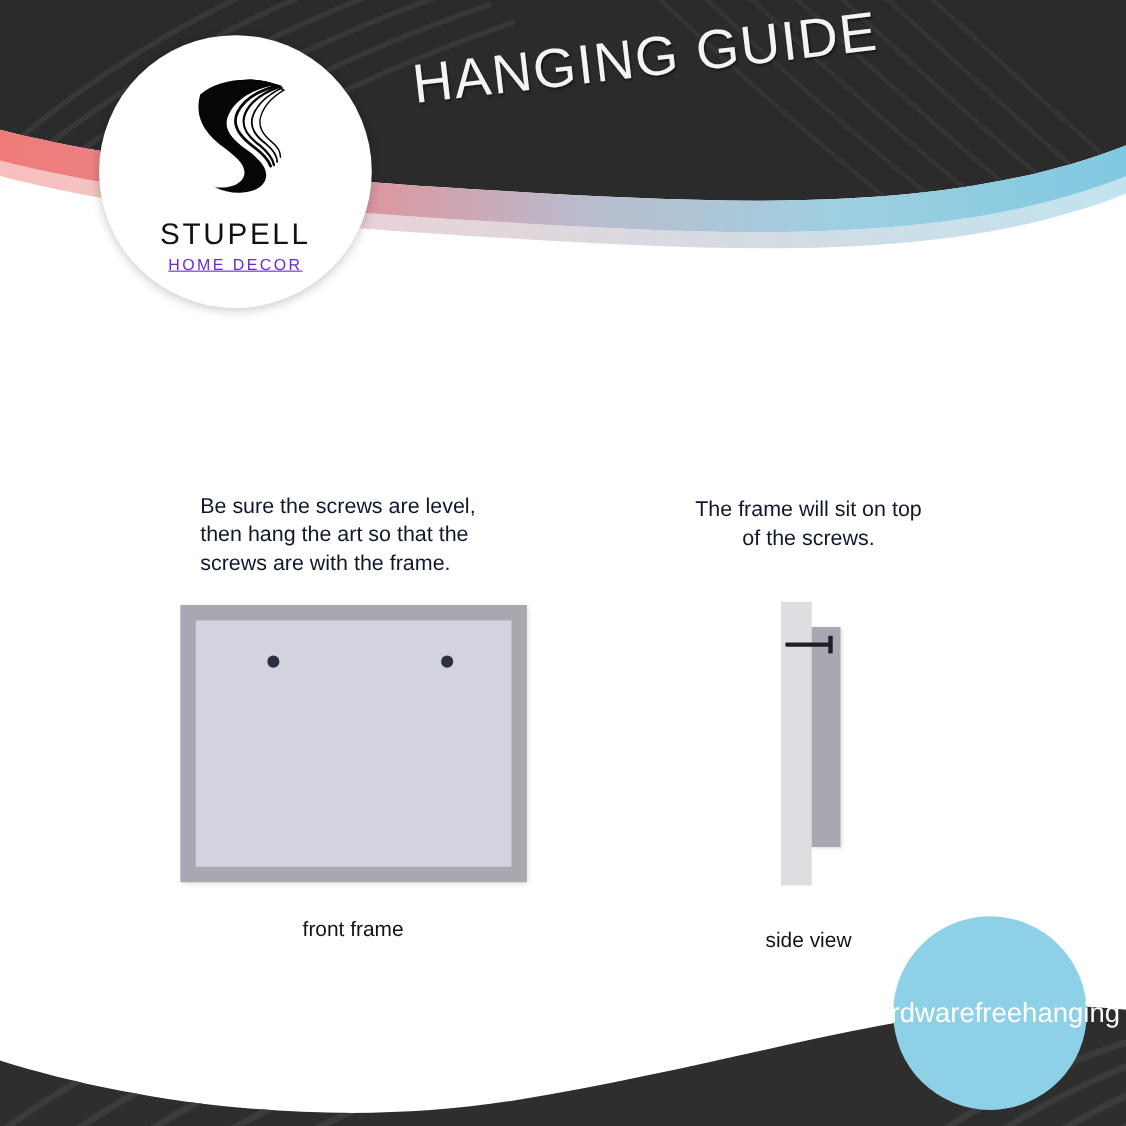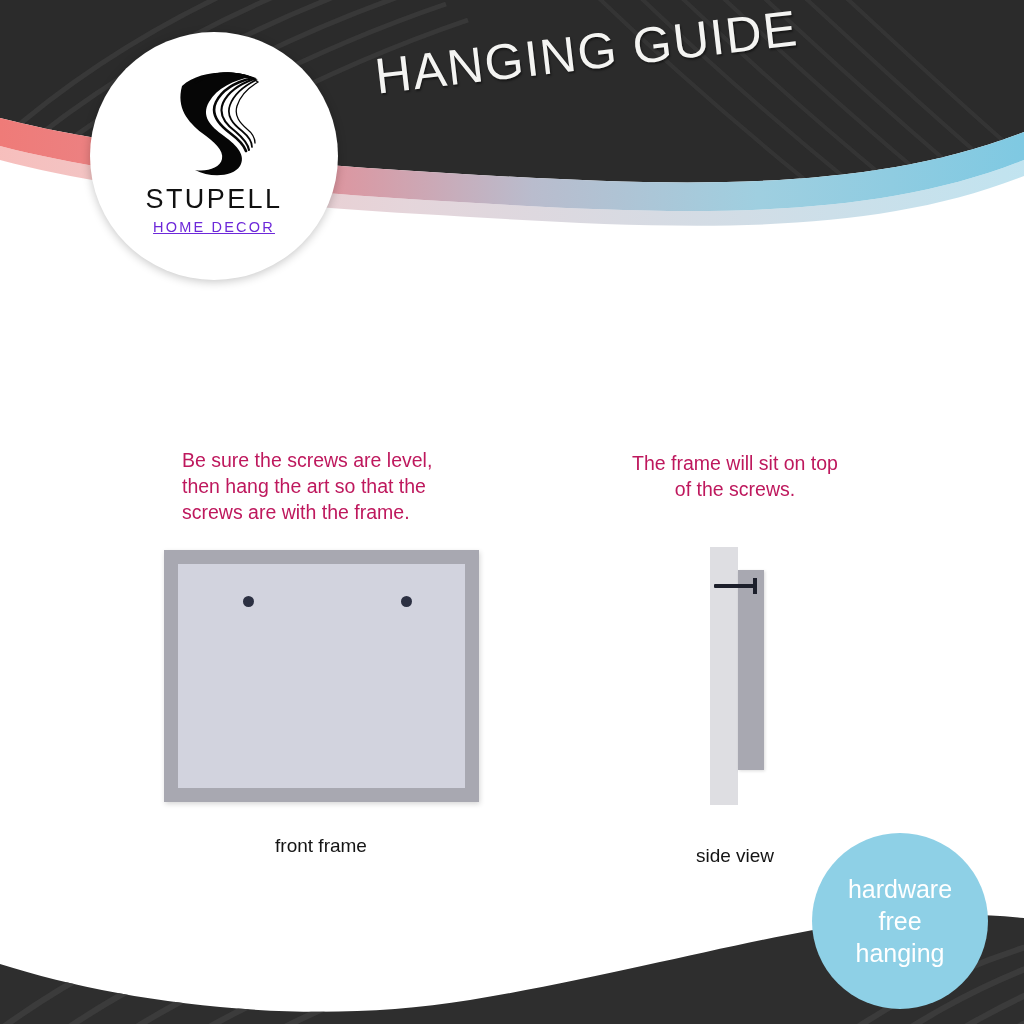--- a/index.html
+++ b/index.html
@@ -44,21 +44,21 @@
     align-items: center;
     justify-content: flex-start;
     z-index: 6;
   }
   .logo-mark {
     margin-top: 28px;
     width: 120px;
     height: 120px;
   }
   .logo-name {
-    margin-top: 6px;
+    margin-top: 20px;
     font-size: 27px;
     letter-spacing: 2.4px;
     color: #111111;
     font-weight: 400;
     line-height: 1;
   }
   .logo-sub {
     margin-top: 7px;
     font-size: 14.5px;
     letter-spacing: 2.2px;
@@ -105,21 +105,21 @@
     white-space: nowrap;
     letter-spacing: 0.1px;
     z-index: 5;
   }
 
   
   .caption {
     position: absolute;
     font-size: 19.5px;
     line-height: 26px;
-    color: #be185d;
+    color: #0f172a;
     font-weight: 400;
     z-index: 5;
   }
   .caption-left {
     left: 182px;
     top: 447px;
     text-align: left;
     width: 300px;
   }
   .caption-right {
@@ -221,21 +221,21 @@
   
   .hw-badge {
     position: absolute;
     left: 812px;
     top: 833px;
     width: 176px;
     height: 176px;
     border-radius: 50%;
     background: #8ed0e6;
     display: flex;
-    flex-direction: column;
+    flex-direction: row;
     align-items: center;
     justify-content: center;
     z-index: 7;
   }
   .hw-badge span {
     display: block;
     color: #ffffff;
     font-size: 25px;
     line-height: 32px;
     font-weight: 400;

